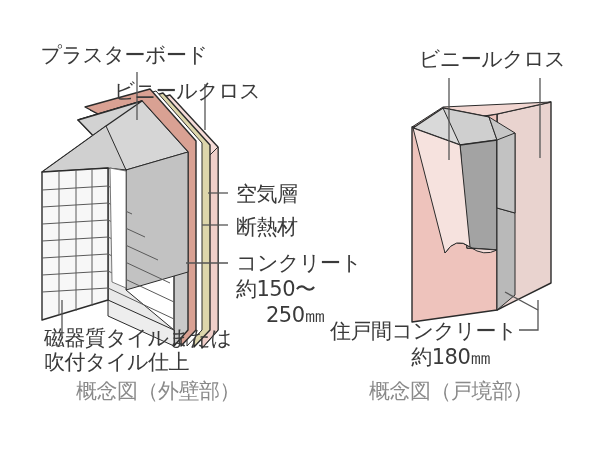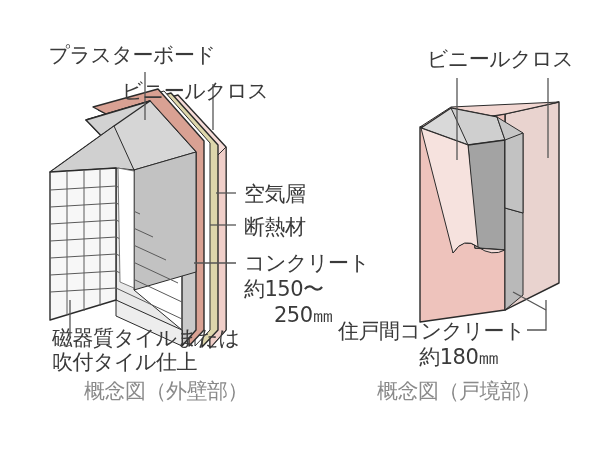--- a/index.html
+++ b/index.html
@@ -9,21 +9,21 @@
   }
   body {
     width: 600px;
     height: 449px;
     position: relative;
     overflow: hidden;
     font-family: "DejaVu Sans", "Liberation Sans", sans-serif;
   }
   #diagram-root {
     position: absolute;
-    left: 8px;
+    left: 0;
     top: 0;
     width: 531px;
     height: 449px;
   }
   svg { display: block; }
   .lbl {
     font-family: "DejaVu Sans", "Liberation Sans", sans-serif;
     fill: #3a3a3a;
     font-size: 21px;
     letter-spacing: -0.5px;

